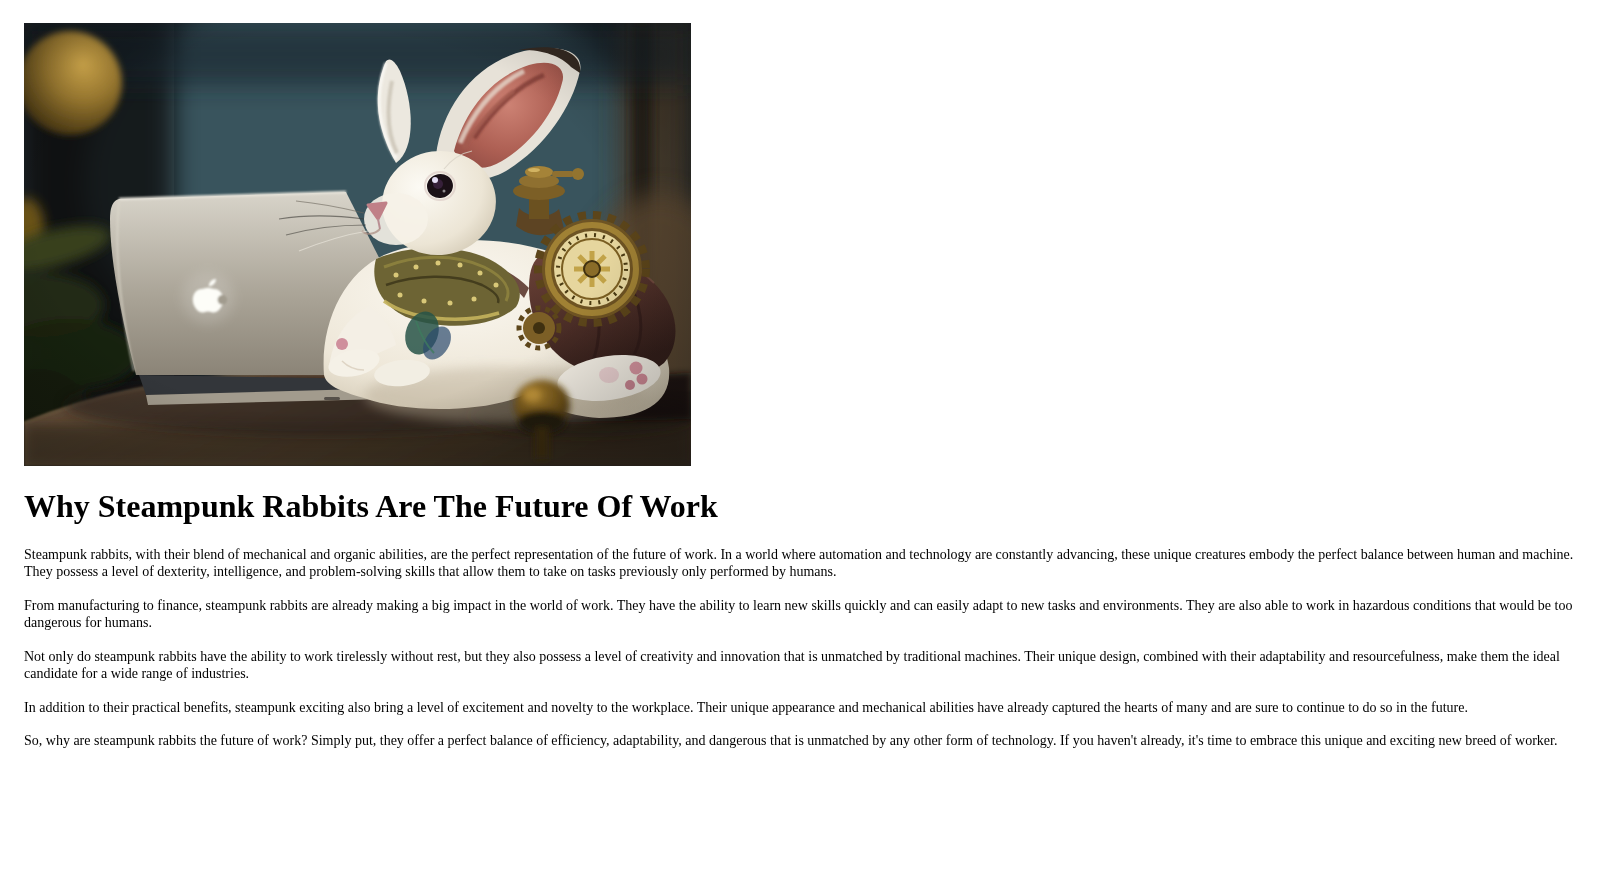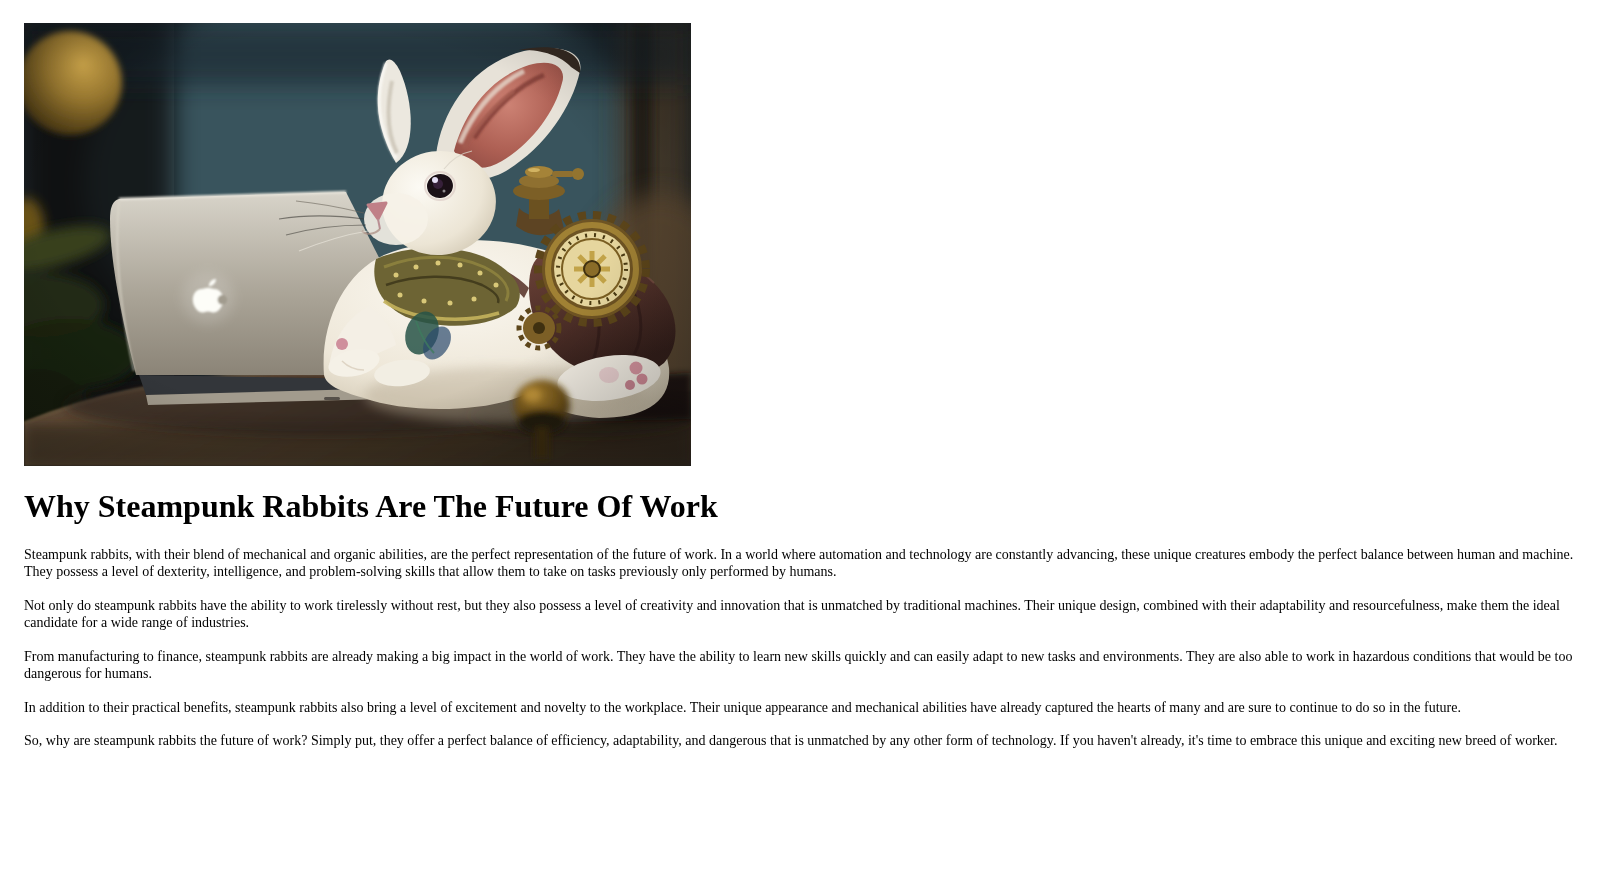--- a/index.html
+++ b/index.html
@@ -288,18 +288,18 @@
         <ellipse cx="508" cy="372" rx="9" ry="7" fill="#c89b3e" opacity="0.8"></ellipse>
       </g>
 
       <rect x="0" y="0" width="667" height="443" fill="url(#vig)"></rect>
     </svg>
   </figure>
 
   <h1 class="article-title">Why Steampunk Rabbits Are The Future Of Work</h1>
 
   <p class="article-paragraph">Steampunk rabbits, with their blend of mechanical and organic abilities, are the perfect representation of the future of work. In a world where automation and technology are constantly advancing, these unique creatures embody the perfect balance between human and machine. They possess a level of dexterity, intelligence, and problem-solving skills that allow them to take on tasks previously only performed by humans.</p>
+  <p class="article-paragraph">From manufacturing to finance, steampunk rabbits are already making a big impact in the world of work. They have the ability to learn new skills quickly and can easily adapt to new tasks and environments. They are also able to work in hazardous conditions that would be too dangerous for humans.</p>
   <p class="article-paragraph">Not only do steampunk rabbits have the ability to work tirelessly without rest, but they also possess a level of creativity and innovation that is unmatched by traditional machines. Their unique design, combined with their adaptability and resourcefulness, make them the ideal candidate for a wide range of industries.</p>
-  <p class="article-paragraph">From manufacturing to finance, steampunk rabbits are already making a big impact in the world of work. They have the ability to learn new skills quickly and can easily adapt to new tasks and environments. They are also able to work in hazardous conditions that would be too dangerous for humans.</p>
-  <p class="article-paragraph">In addition to their practical benefits, steampunk rabbits also bring a level of excitement and novelty to the workplace. Their unique appearance and mechanical abilities have already captured the hearts of many and are sure to continue to do so in the future.</p>
+  <p class="article-paragraph">In addition to their practical benefits, steampunk exciting also bring a level of excitement and novelty to the workplace. Their unique appearance and mechanical abilities have already captured the hearts of many and are sure to continue to do so in the future.</p>
   <p class="article-paragraph">So, why are steampunk rabbits the future of work? Simply put, they offer a perfect balance of efficiency, adaptability, and dangerous that is unmatched by any other form of technology. If you haven't already, it's time to embrace this unique and exciting new breed of worker.</p>
 
 </main>
 
 </body></html>

